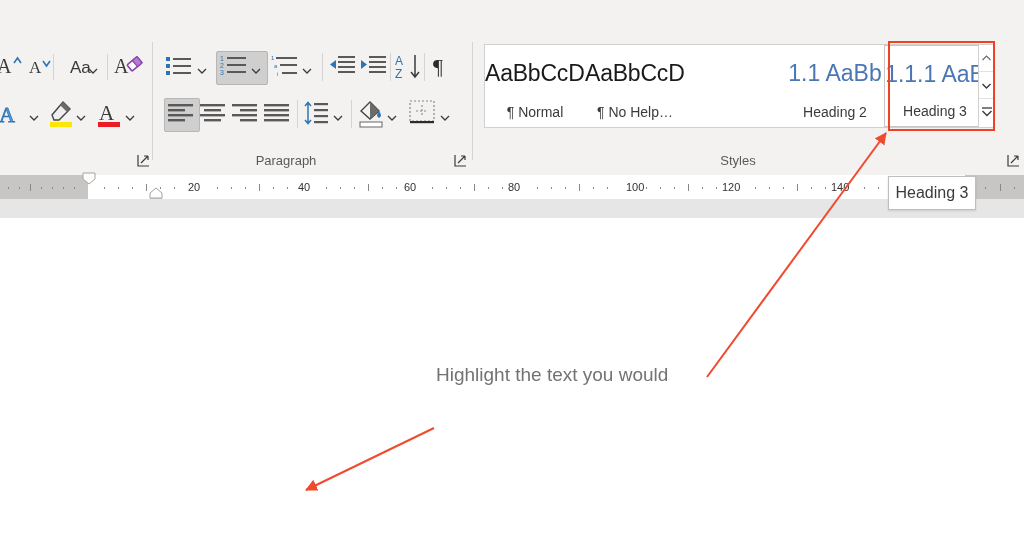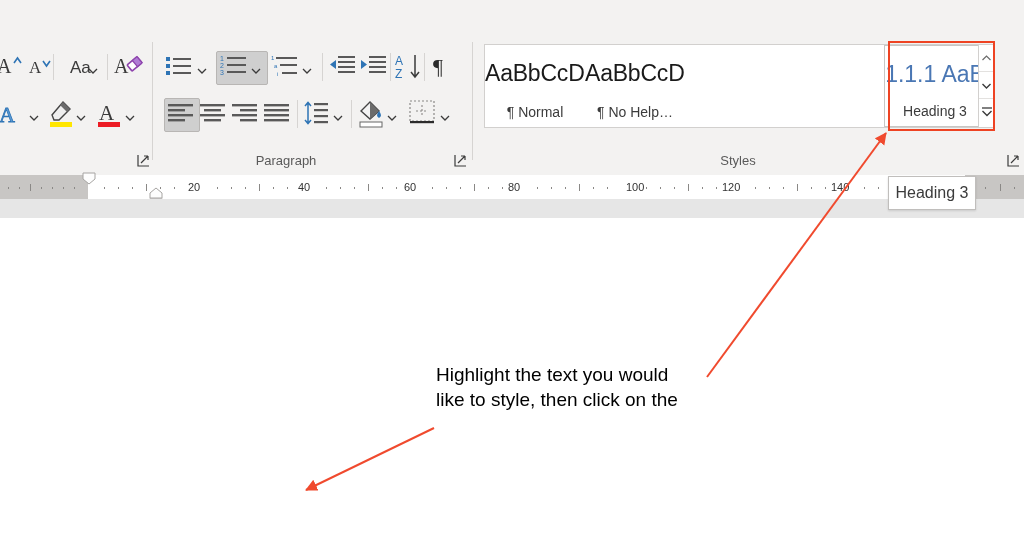--- a/index.html
+++ b/index.html
@@ -107,21 +107,21 @@
     font-size:16px;color:#3b3b3b;
     box-shadow:0 1px 2px rgba(0,0,0,0.12);
   }
 
   
   .doc{position:absolute;left:0;top:218px;width:1024px;height:316px;background:#ffffff;}
 
   
   .anno{
     position:absolute;left:436px;top:362px;width:290px;
-    font-size:19px;line-height:25px;color:#000000;
+    font-size:19px;line-height:25px;color:#737373;
     font-family:"Liberation Sans",sans-serif;
   }
   .arrows{position:absolute;left:0;top:0;width:1024px;height:534px;pointer-events:none;}
 </style>
 </head>
 <body>
 
 <div id="app">
 
   <div class="ribbon">
@@ -399,20 +399,24 @@
     </div>
 
     <div class="gallery">
       <div class="style-item" style="left:0px">
         <div class="style-prev normalp">AaBbCcDɔ</div>
         <div class="style-name">¶ Normal</div>
       </div>
       <div class="style-item" style="left:100px">
         <div class="style-prev normalp">AaBbCcDɔ</div>
         <div class="style-name">¶ No Help…</div>
+      </div>
+      <div class="style-item" style="left:300px">
+        <div class="style-prev headp">1.1  AaBb</div>
+        <div class="style-name">Heading 2</div>
       </div>
       <div class="style-item active" style="left:399px">
         <div class="style-prev headp">1.1.1  AaB</div>
         <div class="style-name">Heading 3</div>
       </div>
 
       <div class="gal-scroll">
         <div class="gal-btn" style="top:0px">
           <svg width="11" height="9" viewBox="0 0 11 9">
               <path d="M1.5 6 L5.5 2 L9.5 6" fill="none" stroke="#6b6b6b" stroke-width="1.2"></path>
@@ -525,21 +529,20 @@
   <div class="doc">
     
     
     
     
     
   </div>
 
   <div class="anno">
     <div>Highlight the text you would</div>
-    <div>like to style, then click on the</div>
   </div>
 
   <svg class="arrows" viewBox="0 0 1024 534">
     <defs>
       <marker id="ah" markerWidth="7" markerHeight="7" refX="5.5" refY="3" orient="auto">
         <path d="M0,0 L6,3 L0,6 z" fill="#f04a2e"></path>
       </marker>
     </defs>
     <line x1="707" y1="377" x2="886" y2="133" stroke="#f04a2e" stroke-width="2" marker-end="url(#ah)"></line>
     <line x1="434" y1="428" x2="306" y2="490" stroke="#f04a2e" stroke-width="2" marker-end="url(#ah)"></line>

